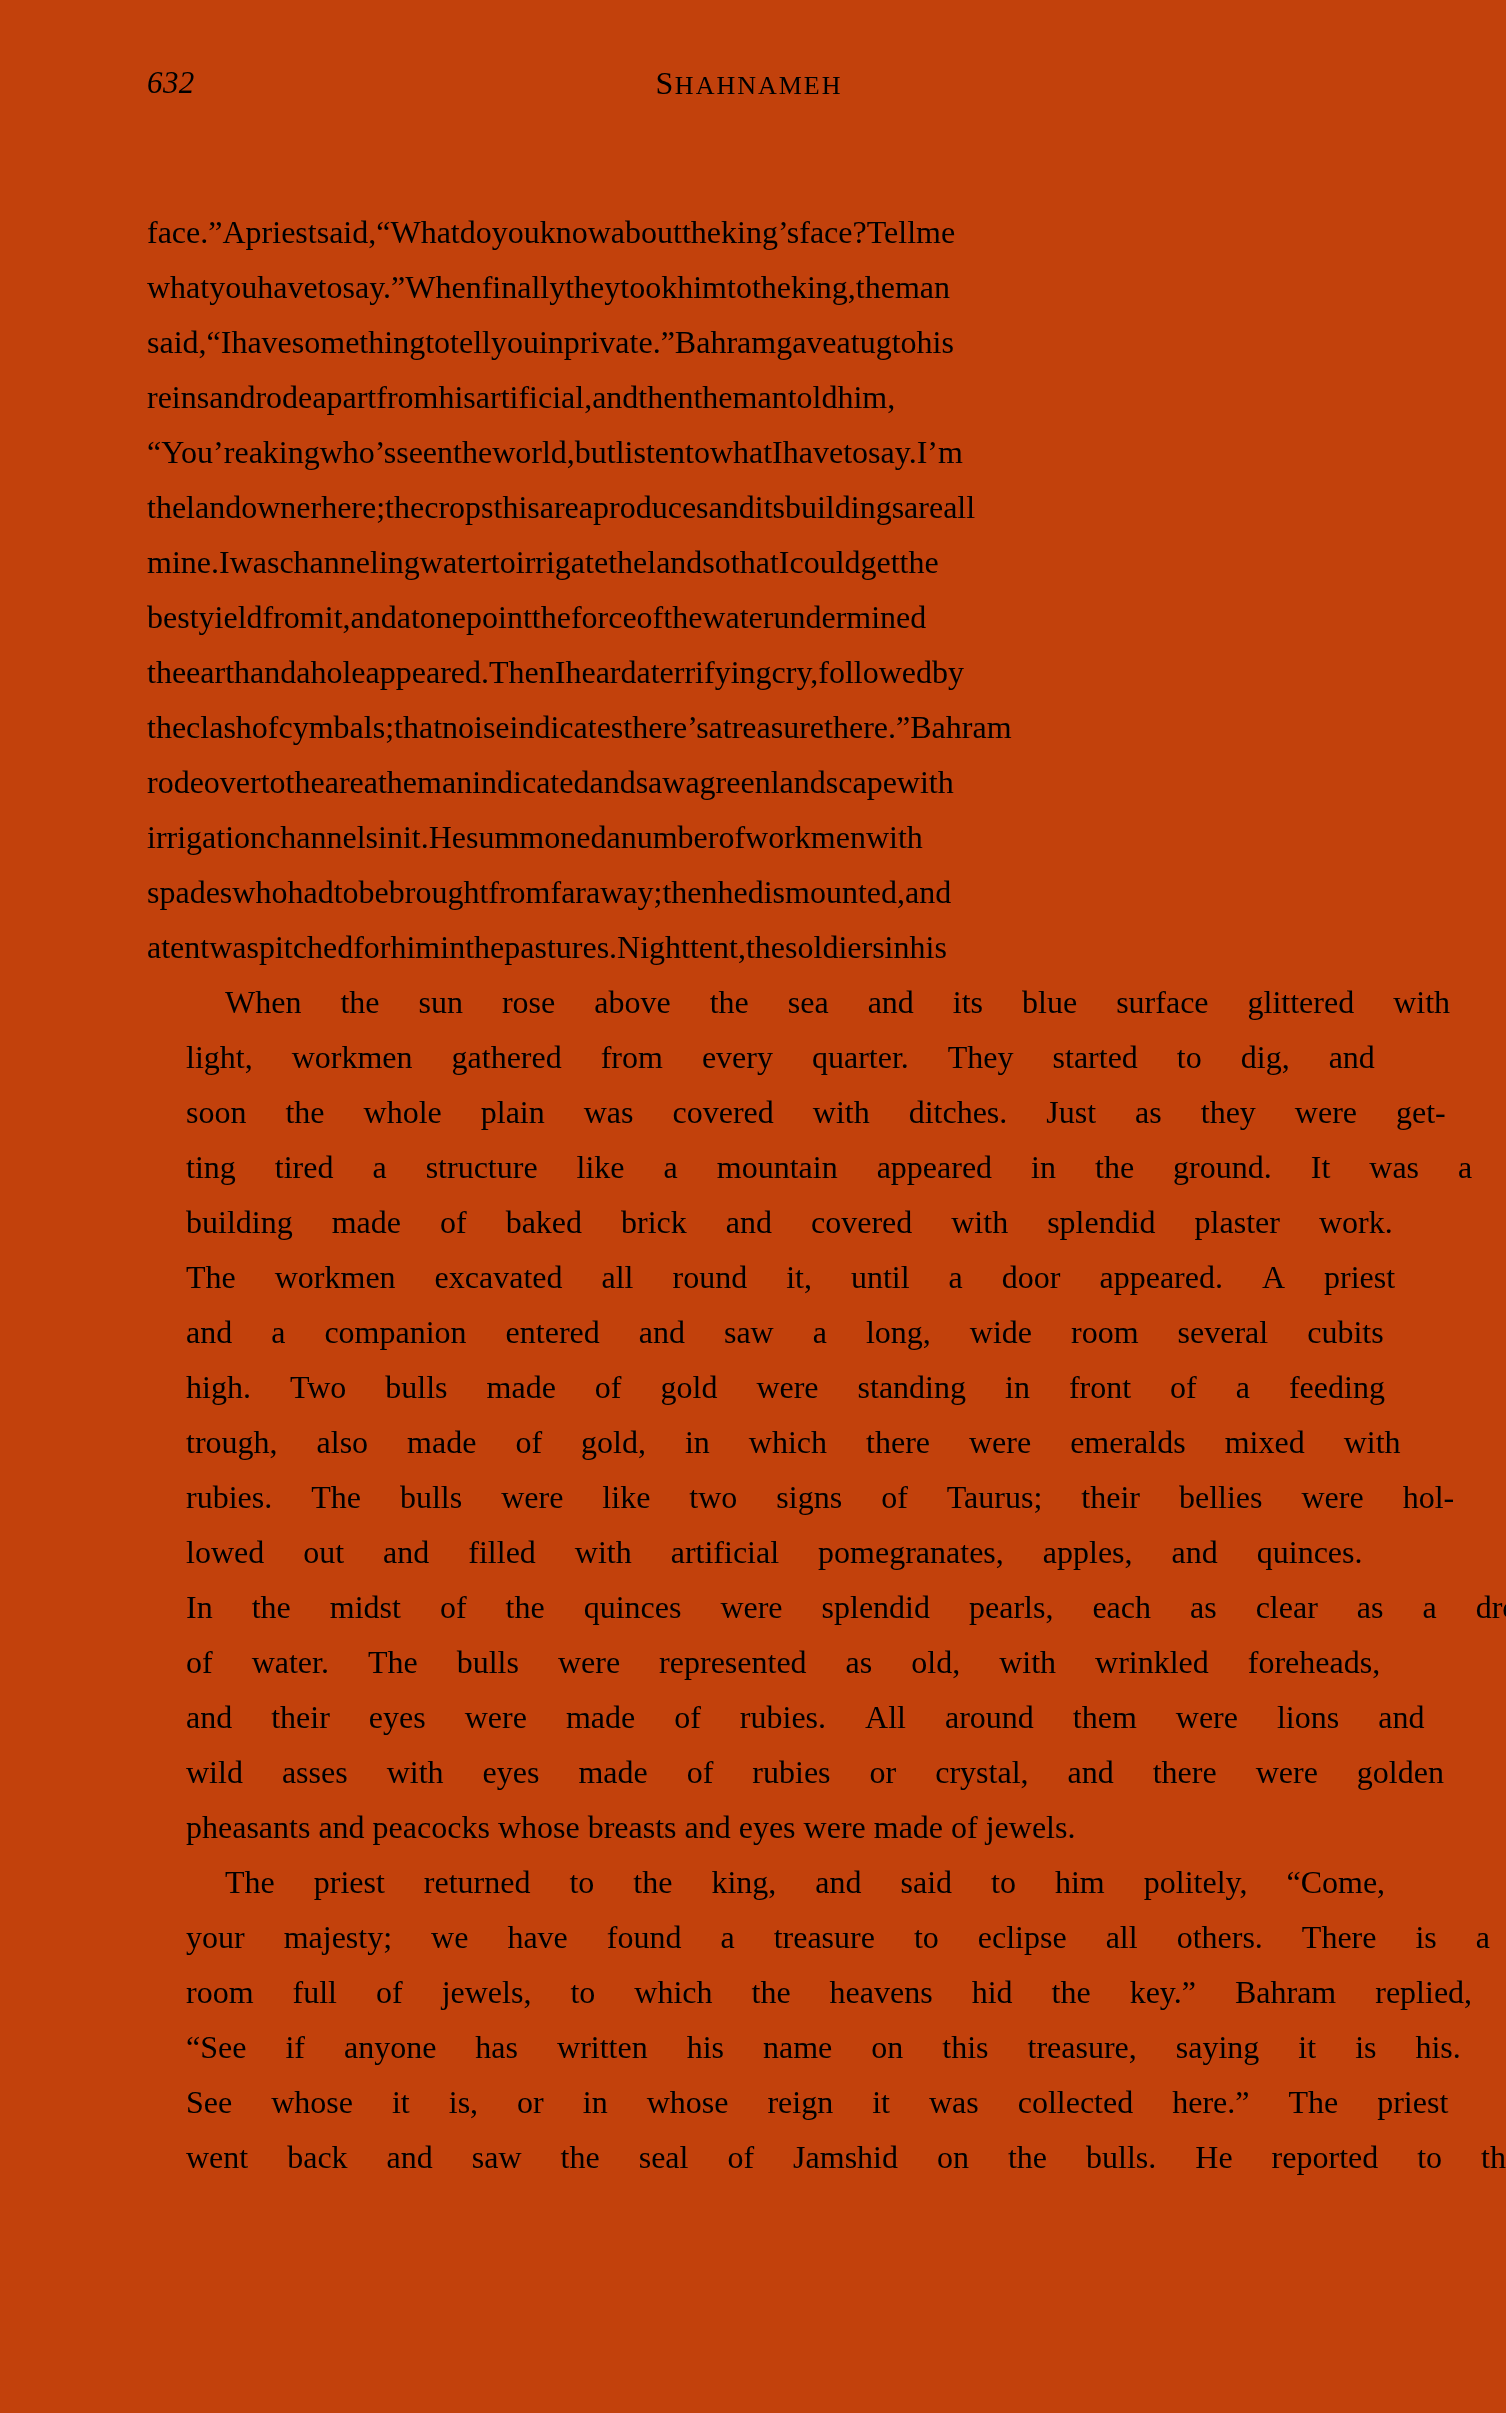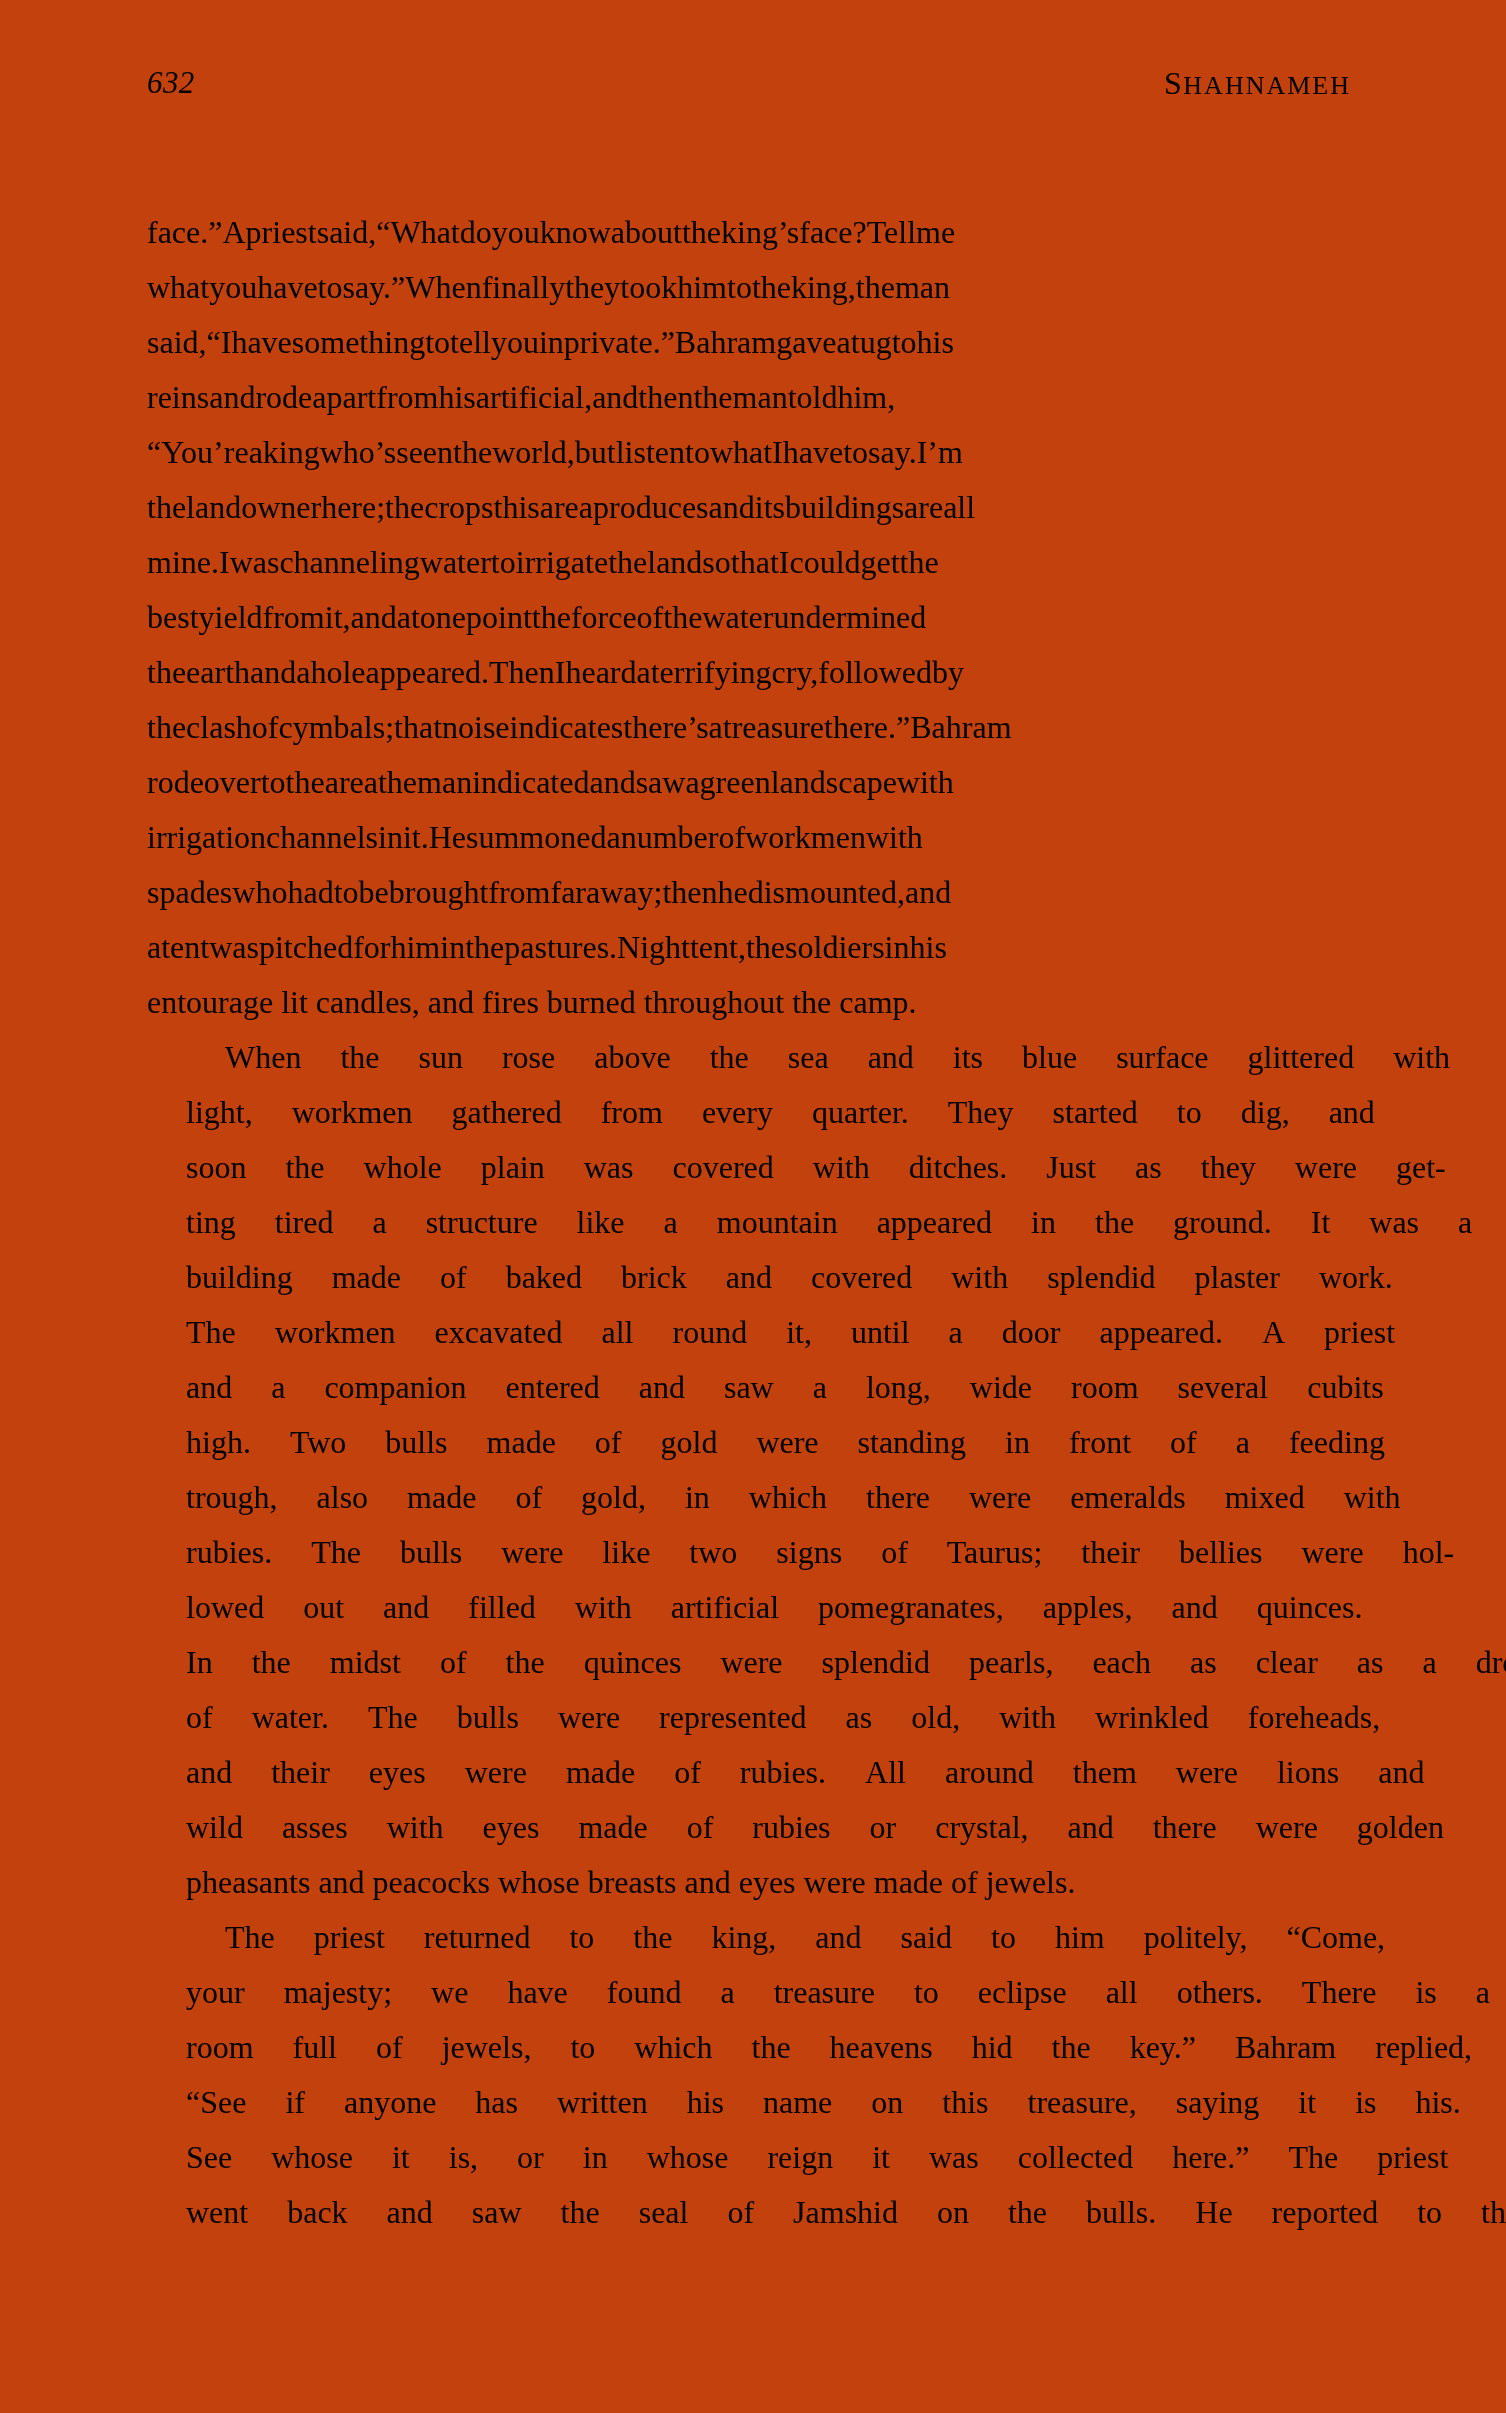--- a/index.html
+++ b/index.html
@@ -38,21 +38,21 @@
     font-style: italic;
     font-size: 31px;
     line-height: 44px;
     letter-spacing: 0.4px;
   }
   .book-title {
     position: absolute;
     left: 0;
     right: 0;
     top: 0;
-    text-align: right;
+    text-align: center;
     font-size: 26px;
     line-height: 44px;
     letter-spacing: 1.9px;
     font-variant: small-caps;
     text-transform: lowercase;
   }
   .book-title .cap {
     font-size: 32px;
     text-transform: uppercase;
     letter-spacing: 1.6px;
@@ -326,21 +326,20 @@
           <span>in</span>
           <span>the</span>
           <span>pastures.</span>
           <span>Night</span>
           <span>tent,</span>
           <span>the</span>
           <span>soldiers</span>
           <span>in</span>
           <span>his</span>
         </span>
-        <span class="ln">entourage lit candles, and fires burned throughout the camp.</span>
       </p>
     <p class="body indent" id="para-1" style="width: 1206px;">
         <span class="ln just ind">
           <span>When</span>
           <span>the</span>
           <span>sun</span>
           <span>rose</span>
           <span>above</span>
           <span>the</span>
           <span>sea</span>

